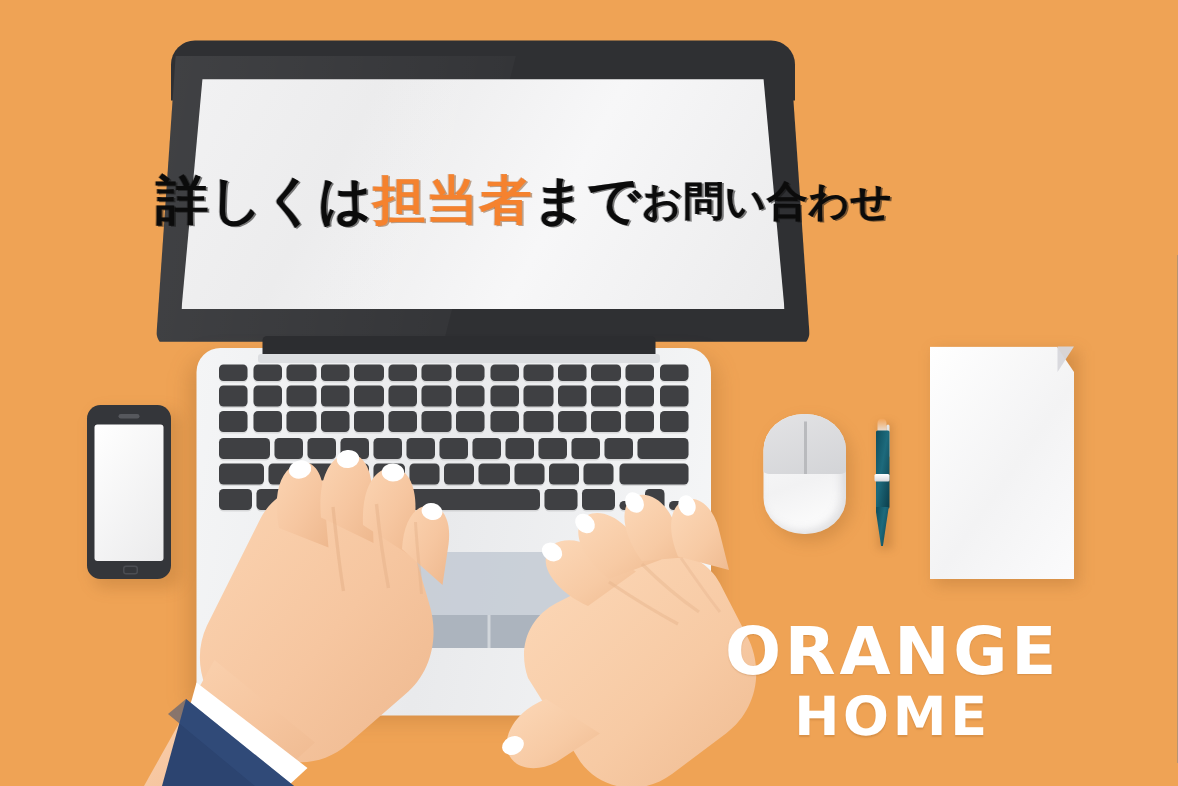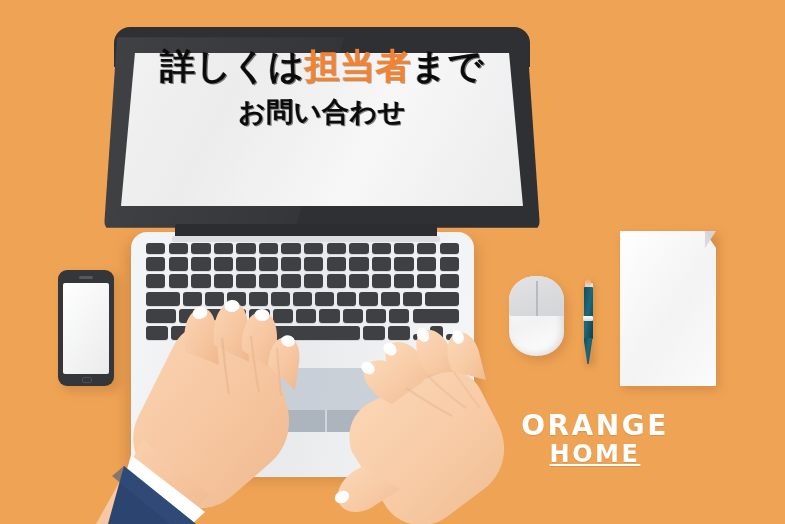--- a/index.html
+++ b/index.html
@@ -58,21 +58,21 @@
     left: 0; top: 0;
     width: 436px; height: 207px;
     clip-path: polygon(7.1% 12.5%, 92.9% 12.5%, 96.1% 86.5%, 3.9% 86.5%);
     background: linear-gradient(118deg, #f2f2f3 0%, #ebebec 30%, #f7f7f8 60%, #e9e9ea 100%);
   }
   .screen-text {
     position: absolute;
     left: 0; top: 0;
     width: 436px; height: 207px;
     display: flex;
-    flex-direction: column;
+    flex-direction: row;
     align-items: center;
     justify-content: flex-start;
     padding-top: 22px;
     box-sizing: border-box;
   }
   .sline {
     color: #0b0b0b;
     font-weight: 700;
     letter-spacing: 0.5px;
     line-height: 1.0;
@@ -339,26 +339,26 @@
     position: absolute;
     left: 470px;
     top: 410px;
     width: 250px;
     text-align: center;
     color: #ffffff;
   }
   .brand-line {
     font-family: "DejaVu Sans", "Liberation Sans", sans-serif;
     font-weight: 700;
-    font-size: 28px;
+    font-size: 44px;
     letter-spacing: 2.5px;
     line-height: 1.12;
     text-shadow: 0 1px 1px rgba(150,90,30,0.25);
   }
-  .brand-line-2 { font-size: 24px; text-decoration: underline; }
+  .brand-line-2 { font-size: 36px; }
 </style>
 </head>
 <body>
 
 <div id="stage" style="background: rgb(239, 163, 85);">
 
   <div class="lid">
     <div class="lid-shell-top"></div>
     <div class="lid-shell"></div>
     <div class="screen"></div>

